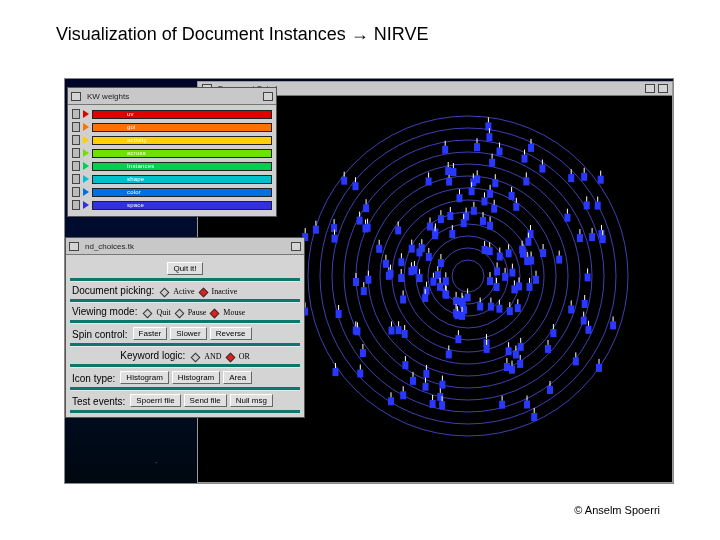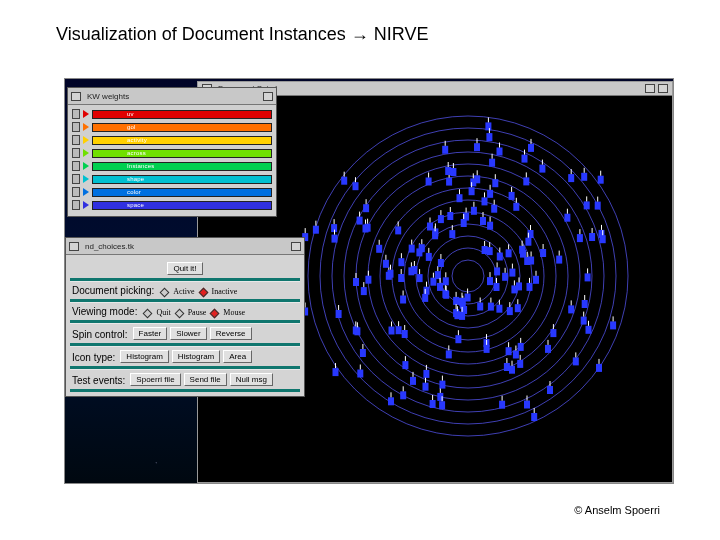--- a/index.html
+++ b/index.html
@@ -618,20 +618,27 @@
           <span class="opt">Pause</span>
         <span class="diamond sel"></span>
           <span class="opt">Mouse</span>
       </div>
       <div class="ctrl-row">
         <span class="ctrl-label">Spin control:</span>
         <button class="btn">Faster</button>
         <button class="btn">Slower</button>
         <button class="btn">Reverse</button>
       </div>
+      <div class="ctrl-row" style="justify-content:center">
+        <span class="ctrl-label">Keyword logic:</span>
+        <span class="diamond"></span>
+          <span class="opt">AND</span>
+        <span class="diamond sel"></span>
+          <span class="opt">OR</span>
+      </div>
       <div class="ctrl-row">
         <span class="ctrl-label">Icon type:</span>
         <button class="btn">Histogram</button>
         <button class="btn">Histogram</button>
         <button class="btn">Area</button>
       </div>
       <div class="ctrl-row">
         <span class="ctrl-label">Test events:</span>
         <button class="btn">Spoerri file</button>
         <button class="btn">Send file</button>

